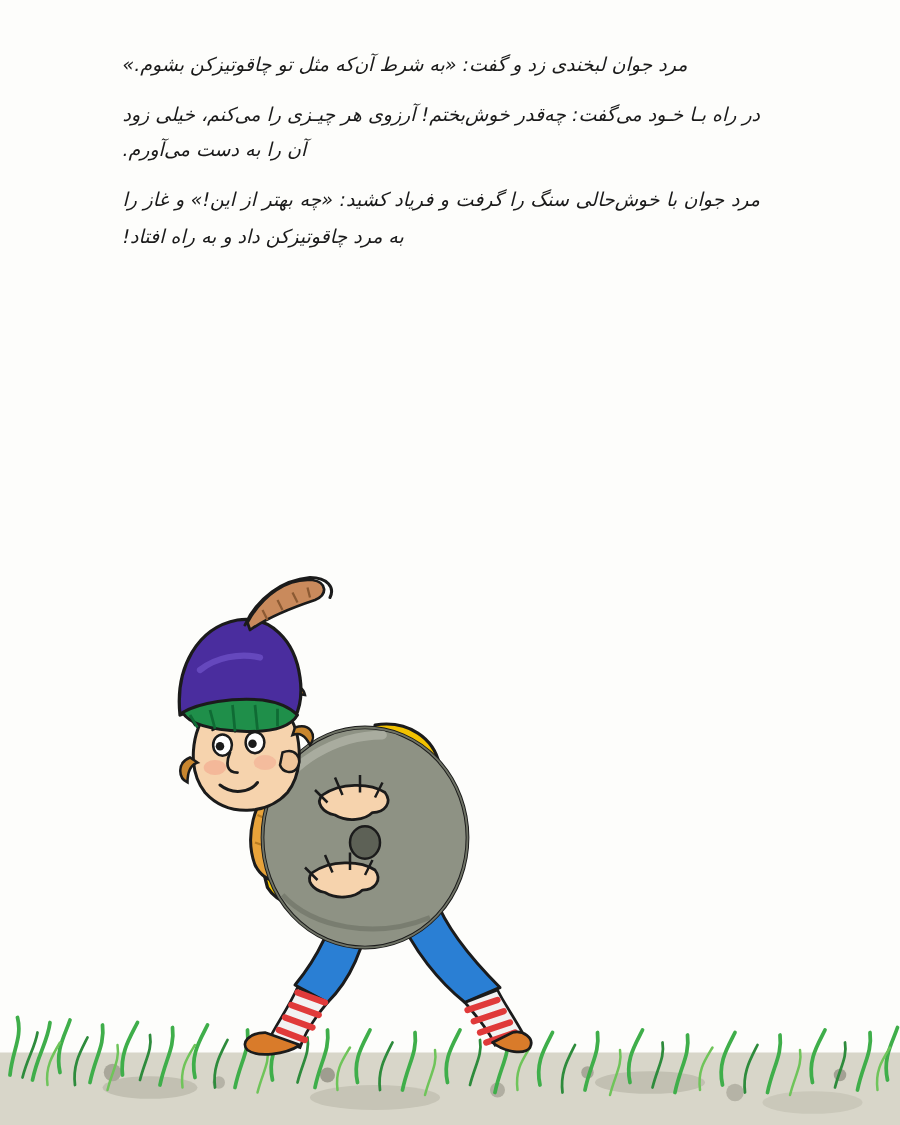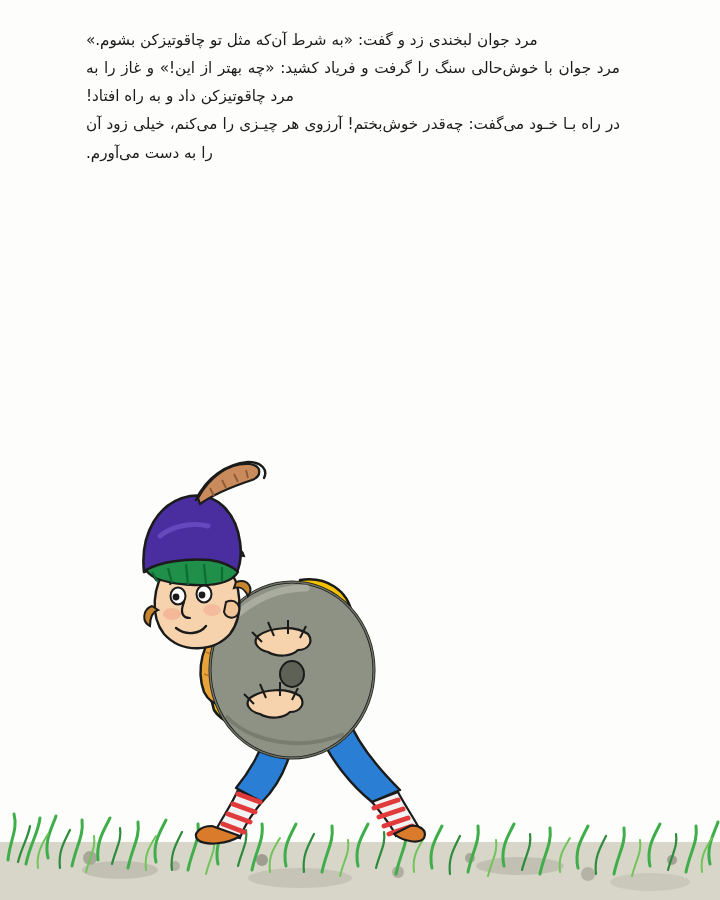--- a/index.html
+++ b/index.html
@@ -26,22 +26,23 @@
     width: 548px;
     direction: rtl;
     text-align: justify;
     text-align-last: left;
     font-family: "DejaVu Sans", sans-serif;
     font-size: 15.2px;
     line-height: 1.85;
     color: #1a1a1a;
   }
   .story-text p {
-    margin: 0;
+    margin: 12px;
     padding: 0;
+    font-style: italic;
   }
   .story-text p.ind {
     text-indent: 14px;
   }
   
   .illustration {
     position: absolute;
     left: 0;
     top: 430px;
     width: 720px;
@@ -53,22 +54,22 @@
     height: 470px;
   }
 </style>
 </head>
 <body>
 
 <div class="page">
 
   <div class="story-text">
     <p class="ind">مرد جوان لبخندی زد و گفت: «به شرط آن‌که مثل تو چاقوتیزکن بشوم.»</p>
+    <p class="ind">در راه بـا خـود می‌گفت: چه‌قدر خوش‌بختم! آرزوی هر چیـزی را می‌کنم، خیلی زود آن را به دست می‌آورم.</p>
     <p class="ind">مرد جوان با خوش‌حالی سنگ را گرفت و فریاد کشید: «چه بهتر از این!» و غاز را به مرد چاقوتیزکن داد و به راه افتاد!</p>
-    <p class="ind">در راه بـا خـود می‌گفت: چه‌قدر خوش‌بختم! آرزوی هر چیـزی را می‌کنم، خیلی زود آن را به دست می‌آورم.</p>
   </div>
 
   <div class="illustration">
     <svg class="illu-svg" viewBox="0 0 720 470" xmlns="http://www.w3.org/2000/svg">
 
       <g>
         <rect x="0" y="412" width="720" height="58" fill="#d8d6c9"></rect>
         <ellipse cx="120" cy="440" rx="38" ry="9" fill="#c2c0b2"></ellipse>
         <ellipse cx="300" cy="448" rx="52" ry="10" fill="#c6c4b6"></ellipse>
         <ellipse cx="520" cy="436" rx="44" ry="9" fill="#c2c0b2"></ellipse>

